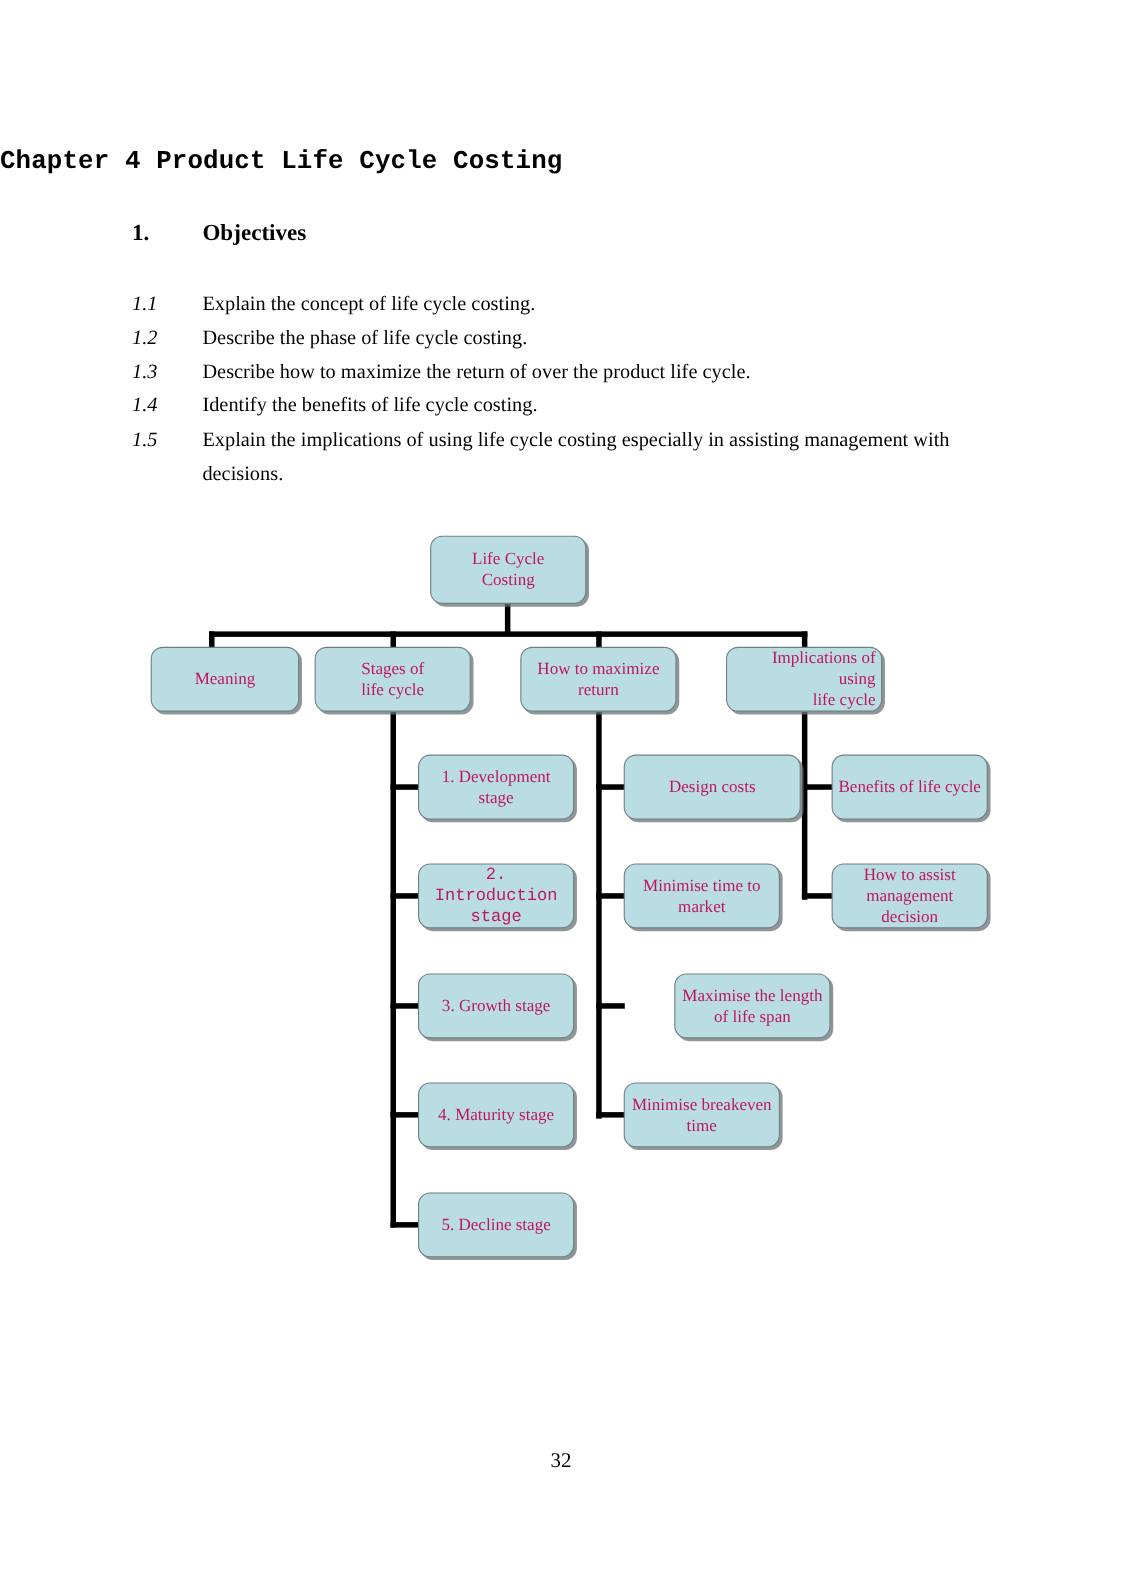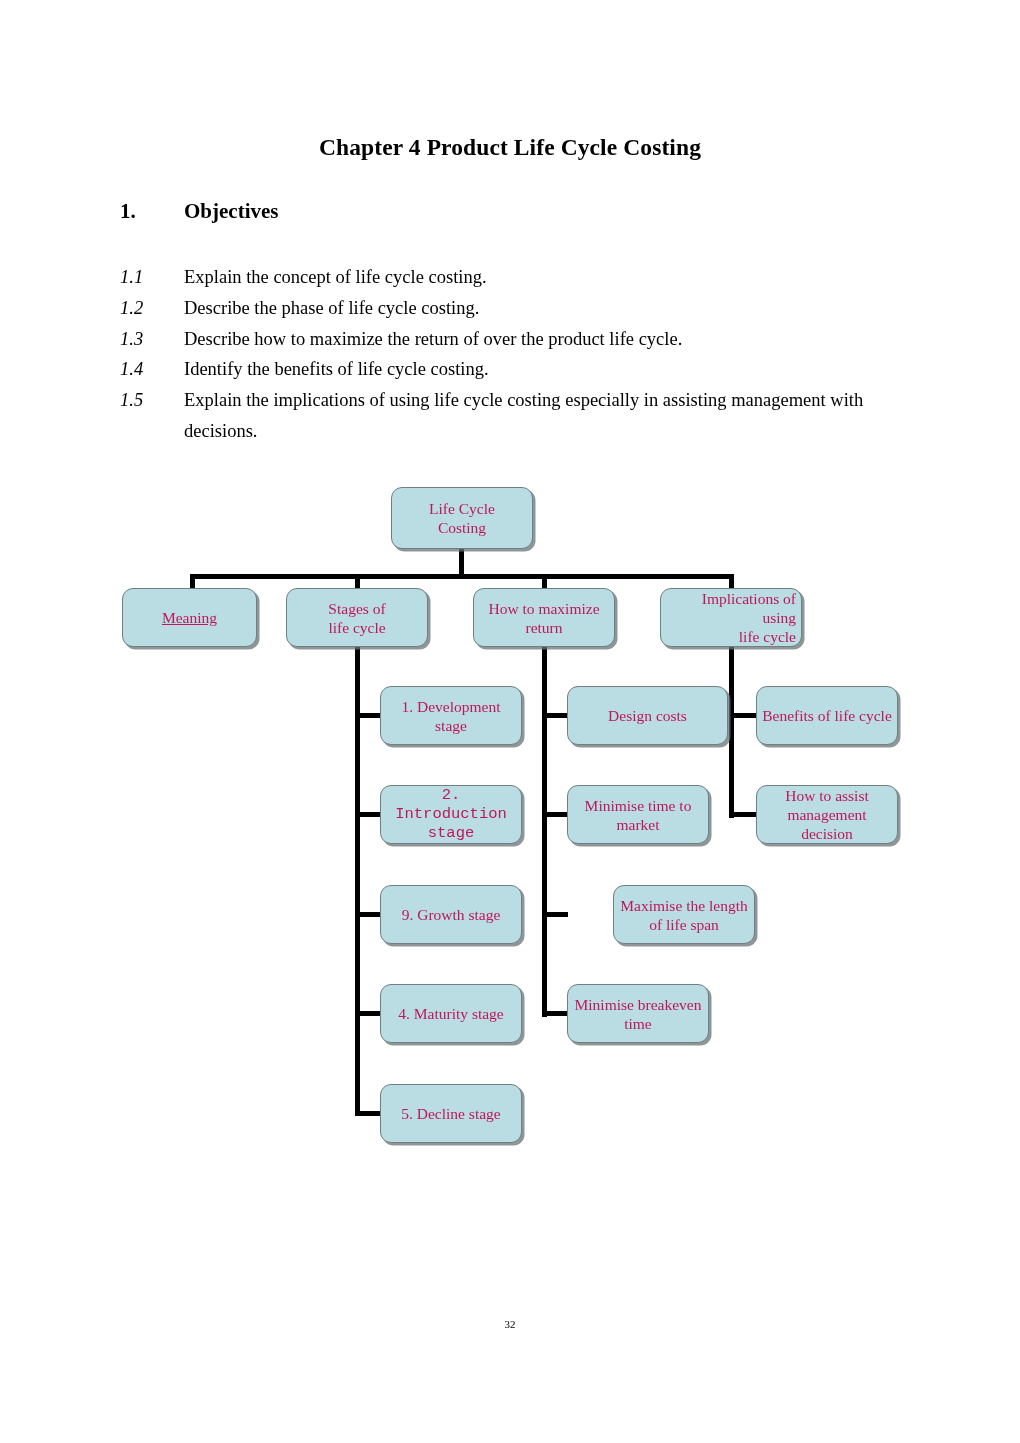--- a/index.html
+++ b/index.html
@@ -17,24 +17,24 @@
     color: #000000;
     overflow: hidden;
   }
 
   
   .doc-title {
     position: absolute;
     left: 0;
     top: 134px;
     width: 1020px;
-    text-align: center;
     font-size: 23.5px;
     font-weight: bold;
     letter-spacing: 0.1px;
+    font-family: Liberation Mono, monospace;
   }
   .section-heading {
     position: absolute;
     left: 120px;
     top: 199px;
     font-size: 21px;
     font-weight: bold;
   }
   .section-heading .sec-num {
     display: inline-block;
@@ -58,21 +58,21 @@
   }
   .obj-text {
     flex: 1 1 auto;
   }
   .page-number {
     position: absolute;
     left: 0;
     top: 1318px;
     width: 1020px;
     text-align: center;
-    font-size: 11px;
+    font-size: 19px;
   }
 
   
   .diagram {
     position: absolute;
     left: 0;
     top: 0;
     width: 1020px;
     height: 1443px;
     pointer-events: none;
@@ -158,31 +158,31 @@
     <div class="conn" style="left:542px; top:912px; width:26px; height:5px;"></div>
     <div class="conn" style="left:542px; top:1011px; width:26px; height:5px;"></div>
 
     <div class="conn" style="left:729px; top:647px; width:5px; height:171px;"></div>
     <div class="conn" style="left:729px; top:713px; width:28px; height:5px;"></div>
     <div class="conn" style="left:729px; top:812px; width:28px; height:5px;"></div>
 
     <div class="node" style="left:391px; top:487px; width:142px; height:62px; white-space:pre-line;">Life Cycle
 Costing</div>
 
-    <div class="node" style="left:122px; top:588px; width:135px; height:59px; white-space:pre-line;text-decoration:underline;">Meaning</div>
+    <div class="node" style="left:137px; top:588px; width:135px; height:59px; white-space:pre-line;">Meaning</div>
     <div class="node" style="left:286px; top:588px; width:142px; height:59px; white-space:pre-line;">Stages of
 life cycle</div>
     <div class="node" style="left:473px; top:588px; width:142px; height:59px; white-space:pre-line;">How to maximize
 return</div>
     <div class="node" style="left:660px; top:588px; width:142px; height:59px; white-space:pre-line;text-align:right;">Implications of using
 life cycle</div>
 
     <div class="node" style="left:380px; top:686px; width:142px; height:59px; white-space:pre-line;">1. Development stage</div>
     <div class="node" style="left:380px; top:785px; width:142px; height:59px; white-space:pre-line;font-family:Liberation Mono, monospace;">2. Introduction stage</div>
-    <div class="node" style="left:380px; top:885px; width:142px; height:59px; white-space:pre-line;">9. Growth stage</div>
+    <div class="node" style="left:380px; top:885px; width:142px; height:59px; white-space:pre-line;">3. Growth stage</div>
     <div class="node" style="left:380px; top:984px; width:142px; height:59px; white-space:pre-line;">4. Maturity stage</div>
     <div class="node" style="left:380px; top:1084px; width:142px; height:59px; white-space:pre-line;">5. Decline stage</div>
 
     <div class="node" style="left:567px; top:686px; width:161px; height:59px; white-space:pre-line;">Design costs</div>
     <div class="node" style="left:567px; top:785px; width:142px; height:59px; white-space:pre-line;">Minimise time to
 market</div>
     <div class="node" style="left:567px; top:885px; width:142px; height:59px; white-space:pre-line;margin-left:46px;">Maximise the length
 of life span</div>
     <div class="node" style="left:567px; top:984px; width:142px; height:59px; white-space:pre-line;">Minimise breakeven
 time</div>

